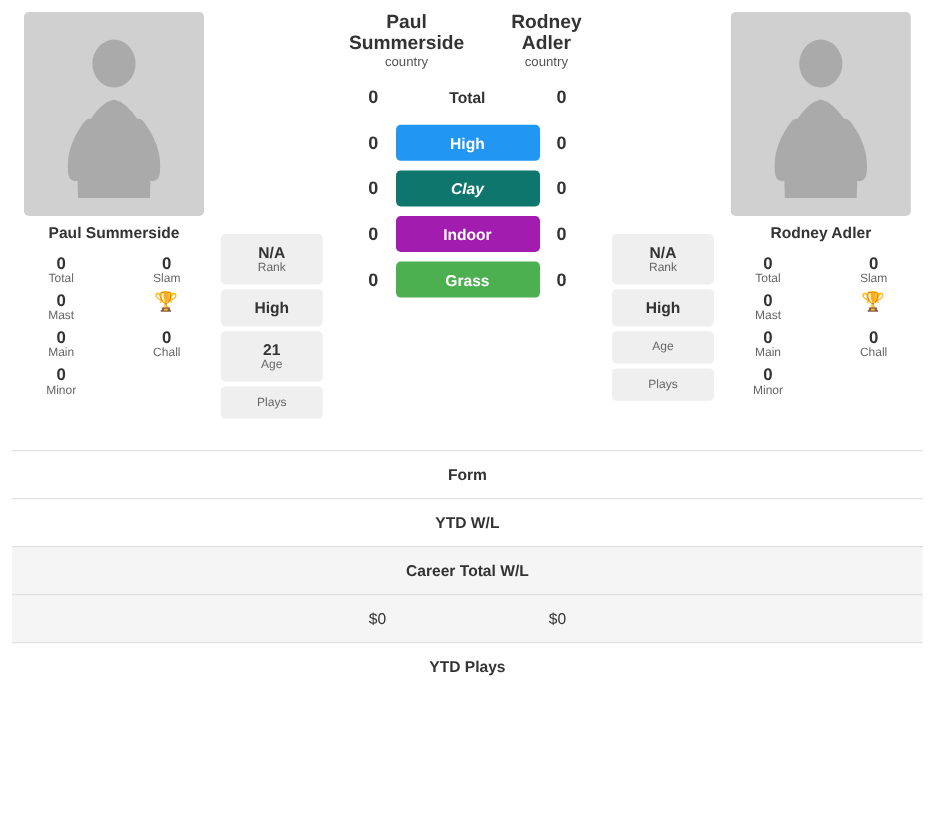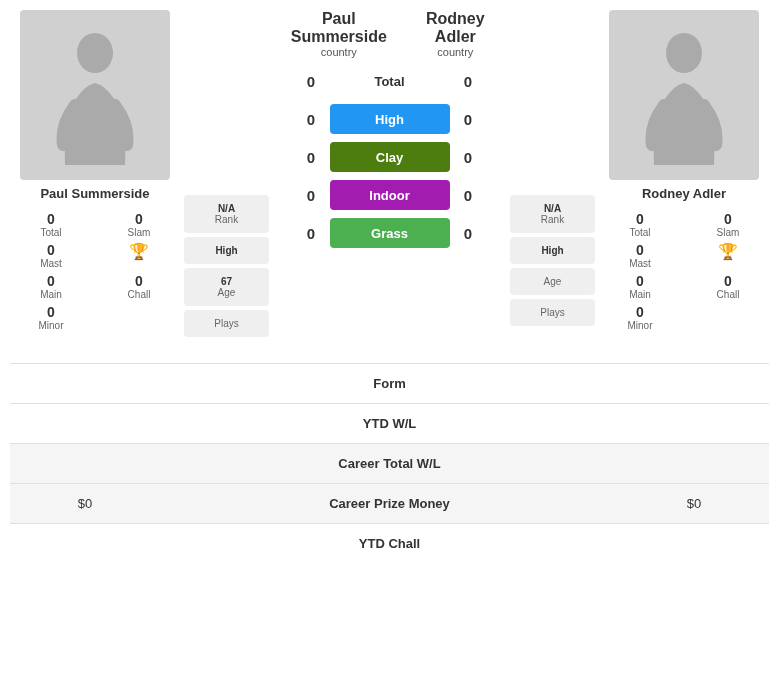--- a/index.html
+++ b/index.html
@@ -54,21 +54,21 @@
       color: #fff;
       font-size: 13px;
       font-weight: bold;
       cursor: pointer;
       display: flex;
       align-items: center;
       justify-content: center;
     }
 
     .surface-btn.hard { background: #2196F3; }
-    .surface-btn.clay { background: #4d7c0f; }
+    .surface-btn.clay { background: #0f766e; font-style: italic; }
     .surface-btn.indoor { background: #a21caf; }
     .surface-btn.grass { background: #4CAF50; }
 
     
     .bottom-section {
       padding: 16px 10px;
     }
 
     .bottom-row {
       display: flex;
@@ -182,21 +182,21 @@
     .r-info-box {
       background: #efefef;
       border-radius: 4px;
       padding: 8px;
       display: flex;
       flex-direction: column;
       align-items: center;
     }
 
     .r-info-val {
-      font-size: 10px;
+      font-size: 13px;
       font-weight: bold;
       color: #333;
     }
 
     .r-info-lbl {
       font-size: 10px;
       color: #666;
     }
   </style>
 </head>
@@ -250,21 +250,21 @@
 
     <div class="right-info-boxes" style="margin-top: 185px;">
       <div class="r-info-box">
         <span class="r-info-val">N/A</span>
         <span class="r-info-lbl">Rank</span>
       </div>
       <div class="r-info-box">
         <span class="r-info-val">High</span>
       </div>
       <div class="r-info-box">
-        <span class="r-info-val">67</span>
+        <span class="r-info-val">21</span>
         <span class="r-info-lbl">Age</span>
       </div>
       <div class="r-info-box">
         <span class="r-info-lbl">Plays</span>
       </div>
     </div>
 
     <div class="middle-section">
 
       <div style="display:flex; width:100%; justify-content:space-around; margin-bottom:4px;">
@@ -378,23 +378,22 @@
     <span class="bottom-row-label">YTD W/L</span>
     <span class="bottom-row-value-right"></span>
   </div>
       <div class="bottom-row shaded">
     <span class="bottom-row-value-left"></span>
     <span class="bottom-row-label">Career Total W/L</span>
     <span class="bottom-row-value-right"></span>
   </div>
       <div class="bottom-row shaded">
     <span class="bottom-row-value-left">$0</span>
-    <span class="bottom-row-label">Career Prize Money</span>
     <span class="bottom-row-value-right">$0</span>
   </div>
       <div class="bottom-row">
     <span class="bottom-row-value-left"></span>
-    <span class="bottom-row-label">YTD Chall</span>
+    <span class="bottom-row-label">YTD Plays</span>
     <span class="bottom-row-value-right"></span>
   </div>
     </div>
 
 </div>
 
 </body></html>

